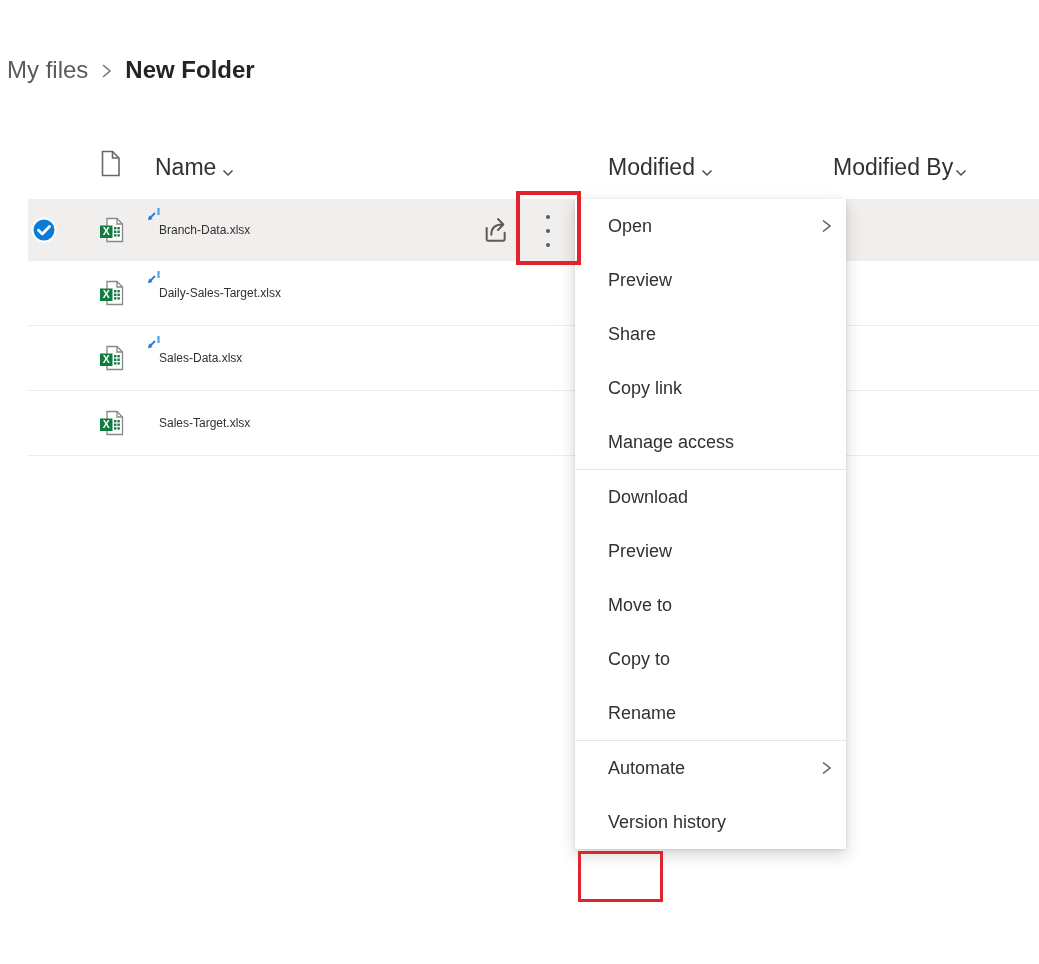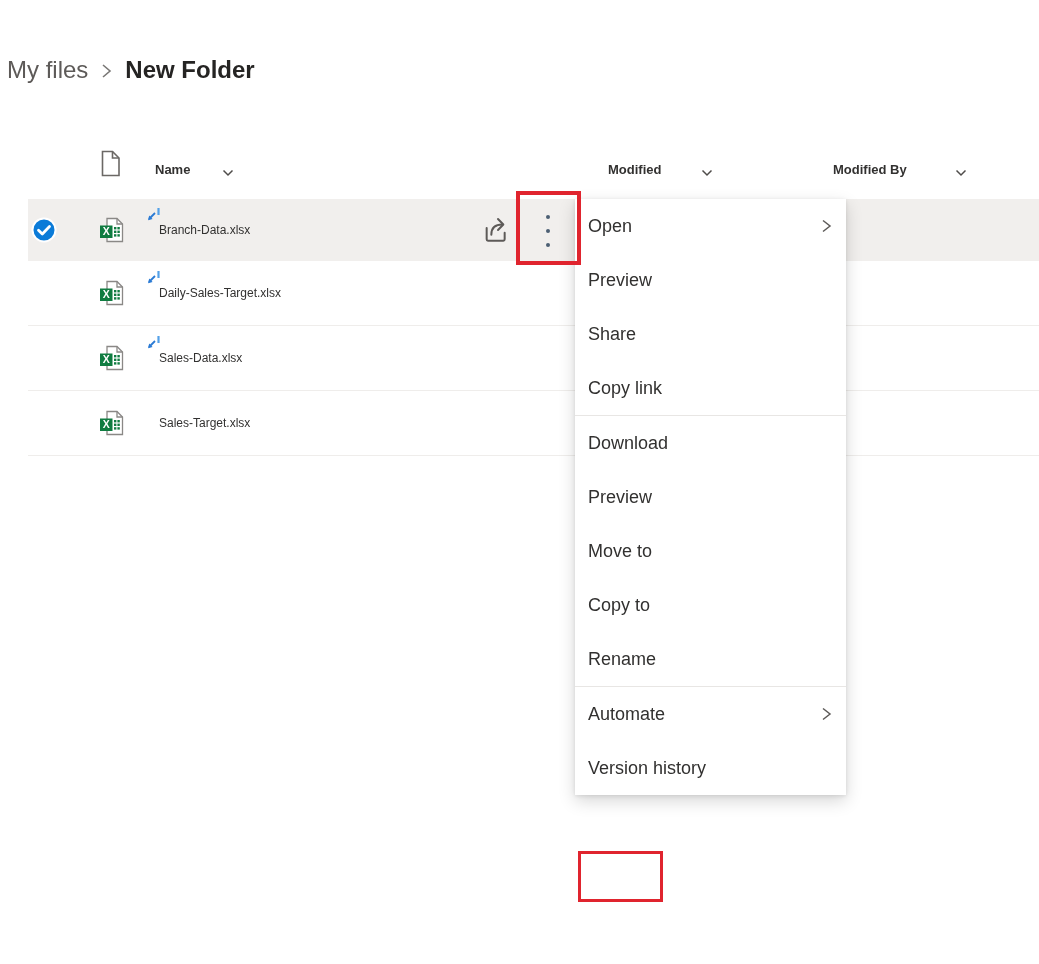--- a/index.html
+++ b/index.html
@@ -8,21 +8,21 @@
   .stage { position:relative; width:1039px; height:944px; background:#fff; }
 
   
   .breadcrumb { position:absolute; left:7px; top:56px; display:flex; align-items:center; }
   .crumb-parent { font-size:24px; color:#5d5a58; cursor:pointer; }
   .crumb-sep { margin:2px 13px 0 13px; display:flex; }
   .crumb-current { font-size:24px; font-weight:700; color:#252423; }
 
   
   .hdr-docicon { position:absolute; left:99px; top:150px; }
-  .hdr-label { position:absolute; top:154px; font-size:13px; font-weight:700; color:#323130; cursor:pointer;margin-top:8px; }
+  .hdr-label { position:absolute; top:154px; font-size:23px; font-weight:400; color:#323130; cursor:pointer; }
   .hdr-name { left:155px; }
   .hdr-mod  { left:608px; }
   .hdr-modby{ left:833px; }
   .hdr-chev { position:absolute; top:163px; }
   .chev-name { left:222px; } .chev-mod { left:701px; } .chev-modby { left:955px; }
 
   
   .row { position:absolute; left:28px; width:1011px; }
   .row1 { top:199px; height:62px; background:#f1efed; }
   .row2 { top:261px; height:65px; border-bottom:1px solid #efedeb; }
@@ -36,21 +36,21 @@
   .share-ic { position:absolute; left:452px; top:calc(50% - 16px); cursor:pointer; }
   .dots { position:absolute; left:516px; top:calc(50% - 15px); width:8px; height:32px;
           display:flex; flex-direction:column; align-items:center; justify-content:space-between;
           cursor:pointer; }
   .dots i { width:4px; height:4px; border-radius:50%; background:#4c5f73; }
 
   
   .menu { position:absolute; left:575px; top:199px; width:271px; background:#ffffff; z-index:10;
           box-shadow:0 6px 16px rgba(0,0,0,0.16), 0 1px 4px rgba(0,0,0,0.10); }
   .menu-item { height:54px; display:flex; align-items:center; padding:0 14px 0 13px;
-               font-size:18px; color:#323130; cursor:pointer; background:#fff; }
+               font-size:18px; color:#323130; cursor:pointer; background:#fff;margin-left:20px; }
   .menu-item .sub-chev { margin-left:auto; display:flex; }
   .menu-item.hl { background:#f1efed; }
   .menu-div { height:1px; background:#e8e6e4; }
 
   
   .ann { position:absolute; border:4px solid #e0242e; z-index:20; pointer-events:none; }
   .ann-more { left:516px; top:191px; width:65px; height:74px; }
   .ann-details { left:578px; top:851px; width:85px; height:51px; border-width:3px; }
 </style>
 </head>
@@ -223,20 +223,23 @@
     </div>
     <div class="menu-item">
       <span>Preview</span>
     </div>
     <div class="menu-item">
       <span>Share</span>
     </div>
     <div class="menu-item">
       <span>Copy link</span>
     </div>
+    <div class="menu-item">
+      <span>Manage access</span>
+    </div>
     <div class="menu-div"></div>
     <div class="menu-item">
       <span>Download</span>
     </div>
     <div class="menu-item">
       <span>Preview</span>
     </div>
     <div class="menu-item">
       <span>Move to</span>
     </div>

